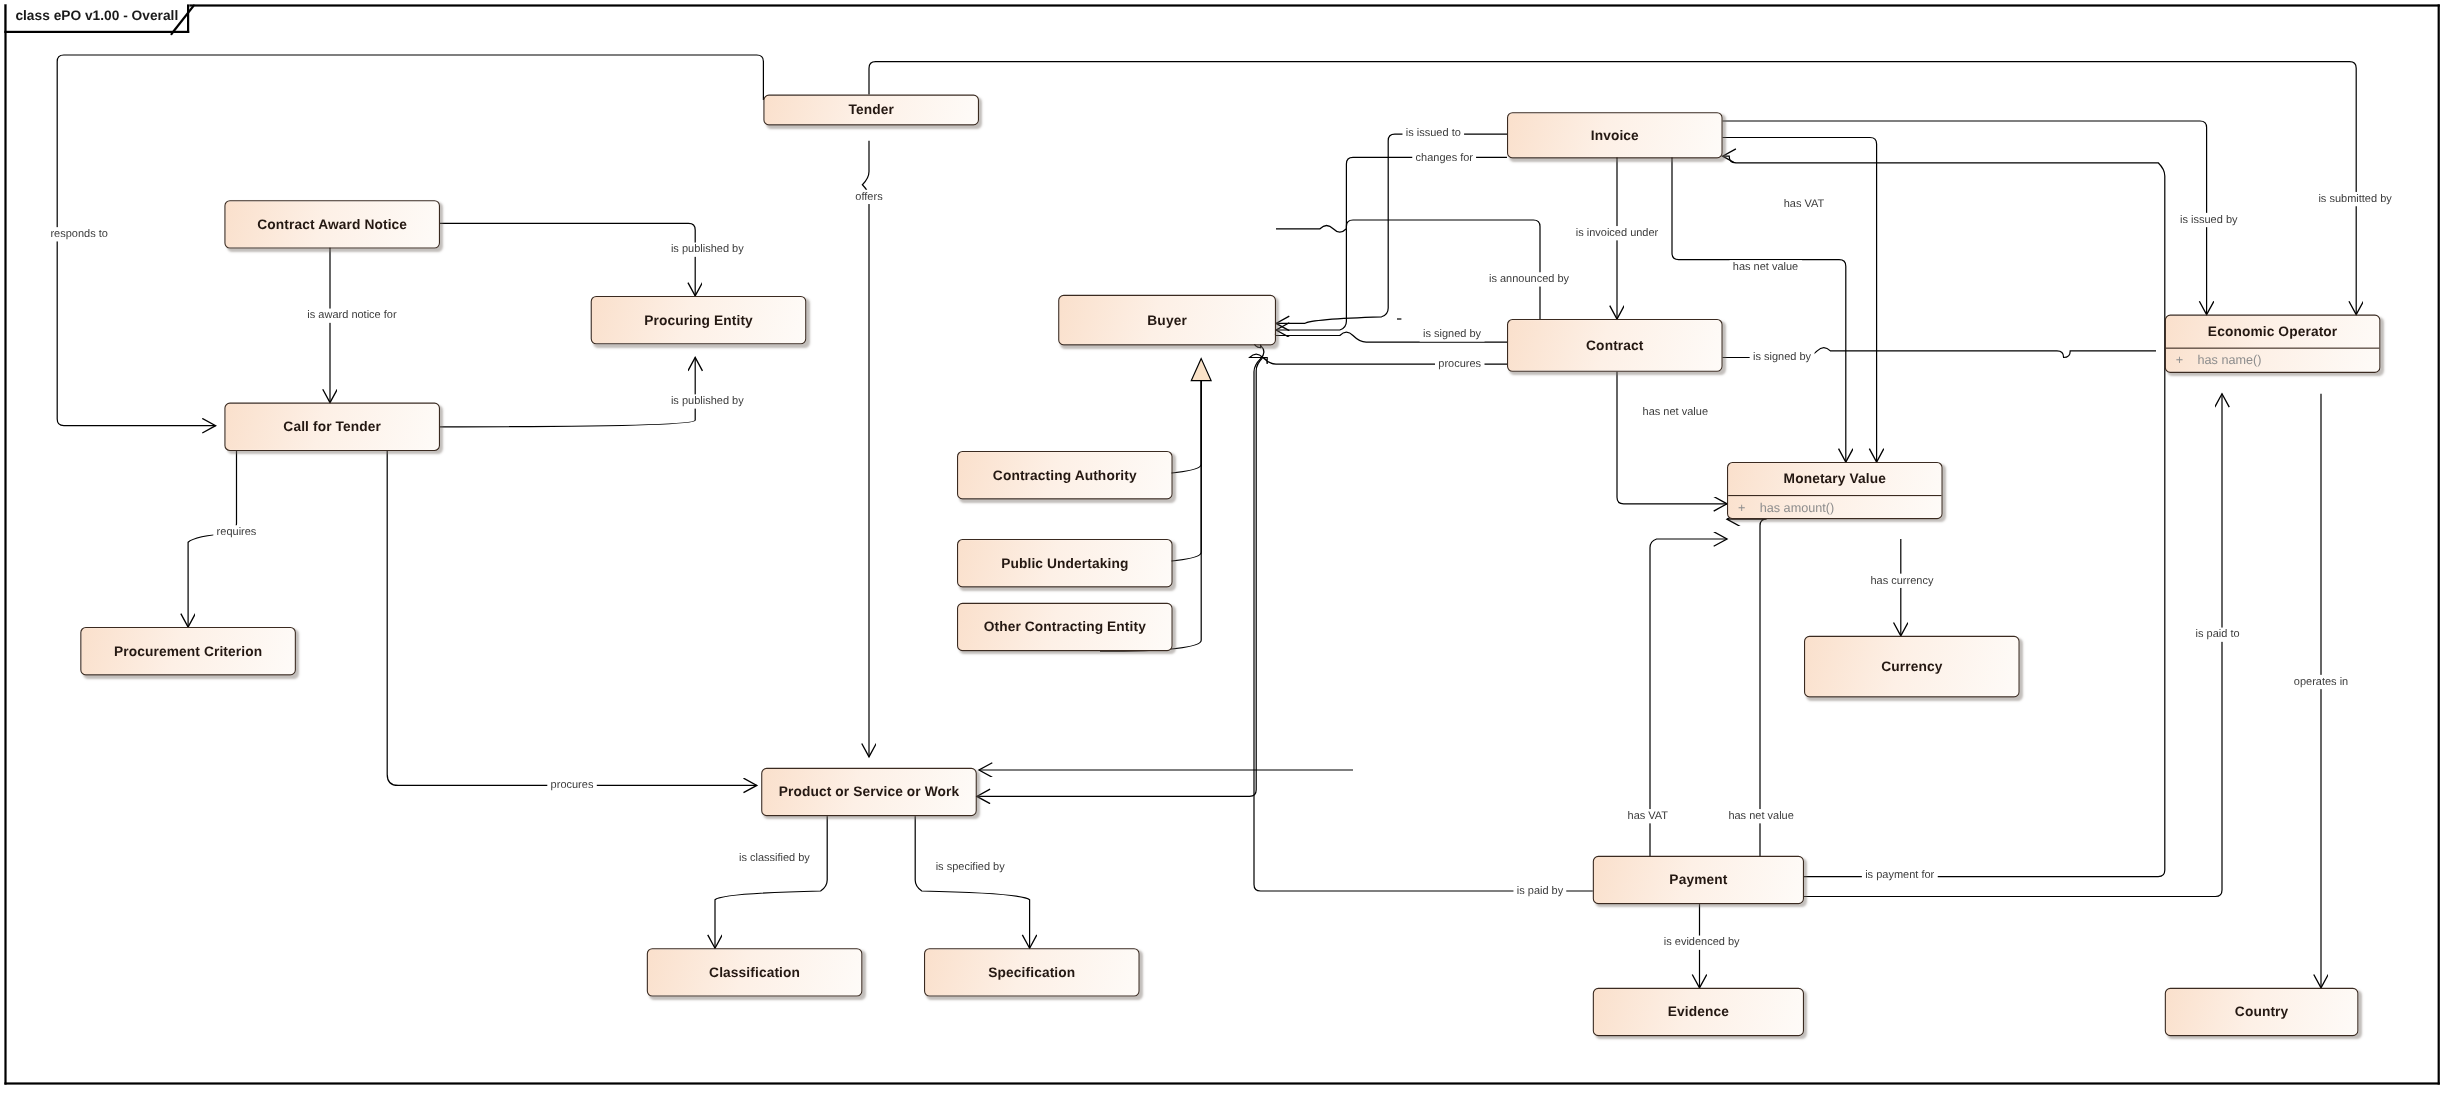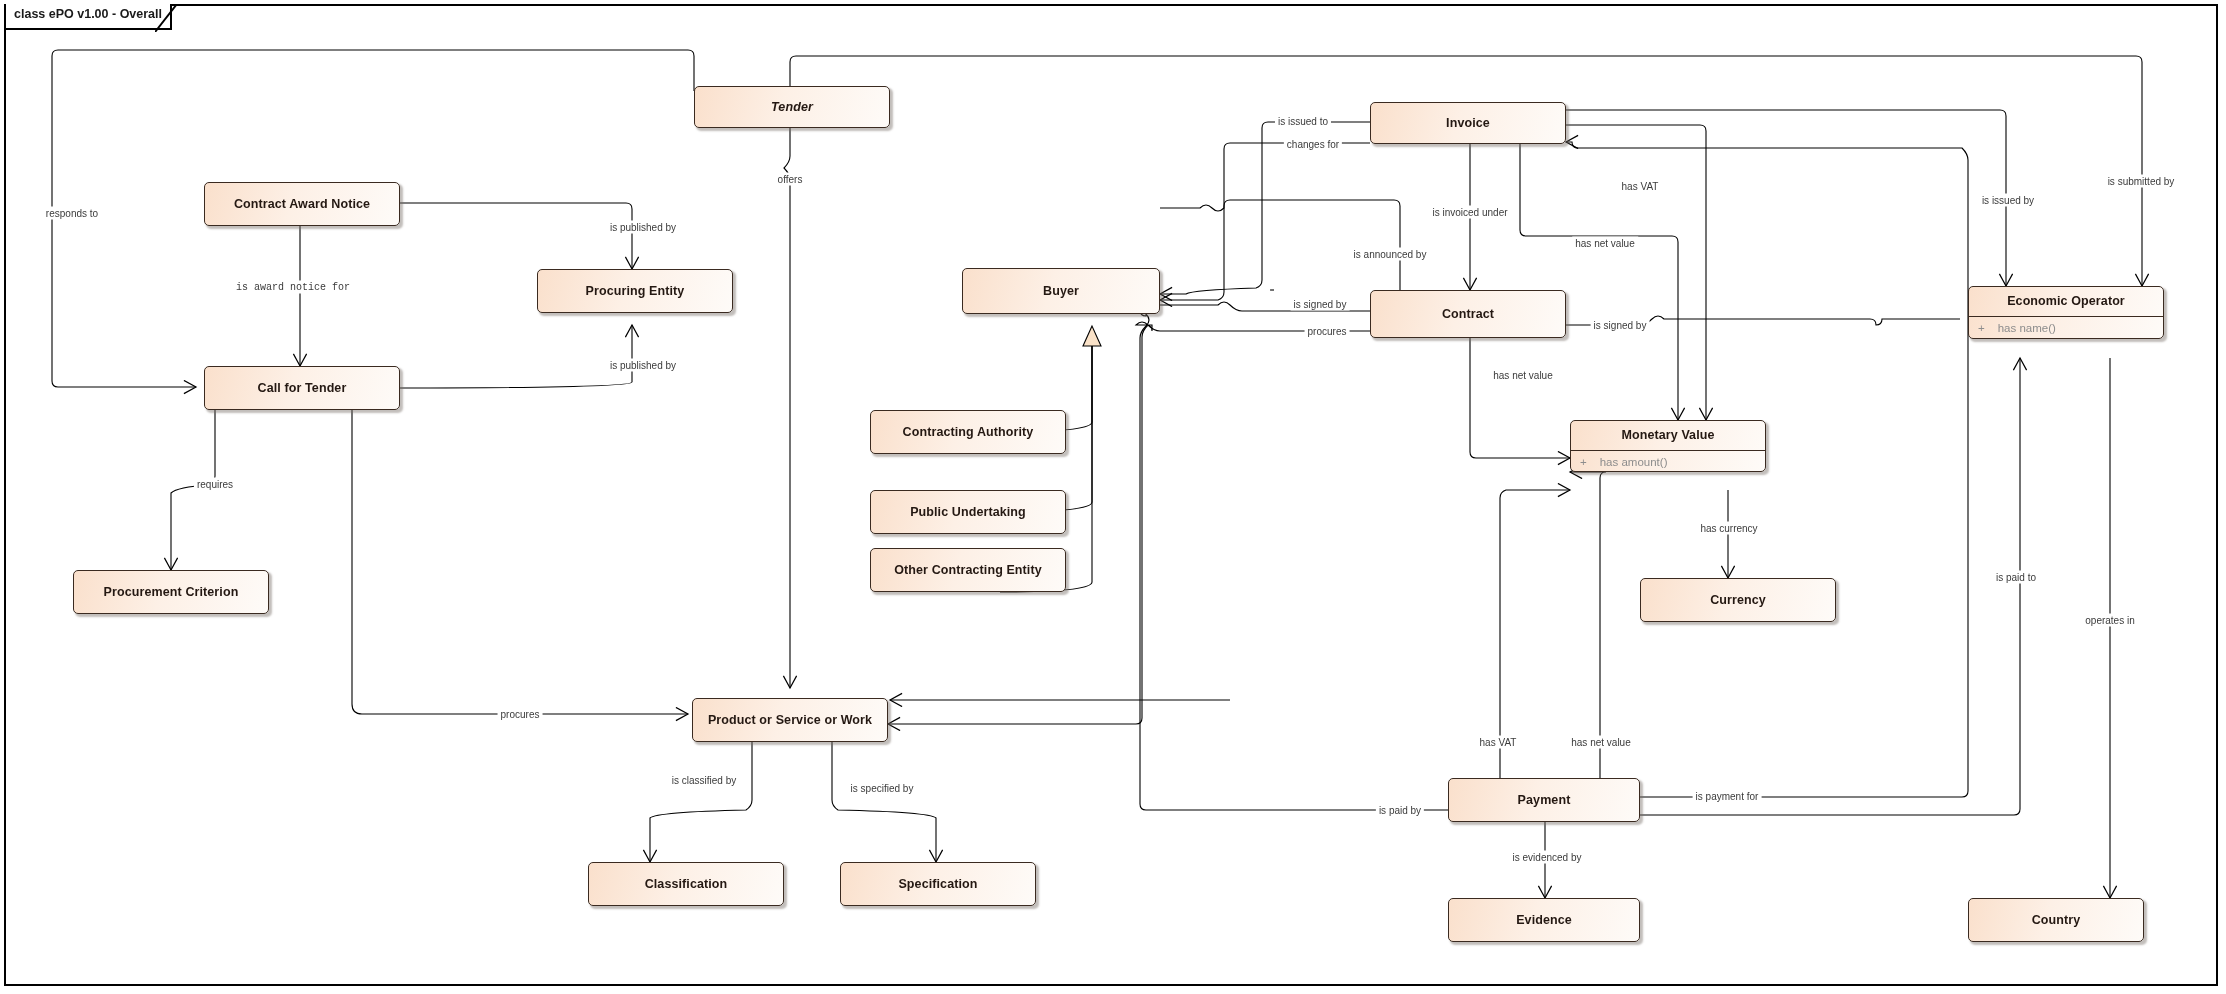--- a/index.html
+++ b/index.html
@@ -187,21 +187,21 @@
 
     <path d="M1000,432 Q1092,432 1092,422 L1092,346"></path>
     <path d="M1000,512 Q1092,512 1092,502 L1092,346"></path>
     <path d="M1000,592 Q1092,592 1092,582 L1092,346"></path>
     <polygon class="gen" points="1092,326 1083,346 1101,346"></polygon>
 
     <path d="M1230,700 L890,700" marker-end="url(#oa)"></path>
     <path d="M1274,290 L1270,290"></path>
   </svg>
 
-  <div class="cls simple" style="left:694px;  top:86px;  width:196px; height:42px;font-style:italic;">
+  <div class="cls simple" style="left:694px;  top:86px;  width:196px; height:28px;">
     <div class="name">Tender</div>
   </div>
 
   <div class="cls simple" style="left:1370px; top:102px; width:196px; height:42px;">
     <div class="name">Invoice</div>
   </div>
 
   <div class="cls simple" style="left:204px;  top:182px; width:196px; height:44px;">
     <div class="name">Contract Award Notice</div>
   </div>
@@ -239,21 +239,21 @@
     <div class="ops">
       <span class="vis">+</span>
       <span>has amount()</span>
     </div>
   </div>
 
   <div class="cls simple" style="left:870px;  top:490px; width:196px; height:44px;">
     <div class="name">Public Undertaking</div>
   </div>
 
-  <div class="cls simple" style="left:1640px; top:578px; width:196px; height:44px;">
+  <div class="cls simple" style="left:1640px; top:578px; width:196px; height:56px;">
     <div class="name">Currency</div>
   </div>
 
   <div class="cls simple" style="left:73px;   top:570px; width:196px; height:44px;">
     <div class="name">Procurement Criterion</div>
   </div>
 
   <div class="cls simple" style="left:870px;  top:548px; width:196px; height:44px;">
     <div class="name">Other Contracting Entity</div>
   </div>
@@ -277,21 +277,21 @@
   <div class="cls simple" style="left:1448px; top:898px; width:192px; height:44px;">
     <div class="name">Evidence</div>
   </div>
 
   <div class="cls simple" style="left:1968px; top:898px; width:176px; height:44px;">
     <div class="name">Country</div>
   </div>
 
   <div class="lbl" style="left:72px;  top:213px;">responds to</div>
   <div class="lbl" style="left:790px; top:179px;">offers</div>
-  <div class="lbl" style="left:293px; top:287px;font-family:Liberation Mono, monospace;">is award notice for</div>
+  <div class="lbl" style="left:320px; top:287px;">is award notice for</div>
   <div class="lbl" style="left:643px; top:227px;">is published by</div>
   <div class="lbl" style="left:643px; top:365px;">is published by</div>
   <div class="lbl" style="left:215px; top:484px;">requires</div>
   <div class="lbl" style="left:520px; top:714px;">procures</div>
 
   <div class="lbl" style="left:1303px; top:121px;">is issued to</div>
   <div class="lbl" style="left:1313px; top:144px;">changes for</div>
   <div class="lbl" style="left:1470px; top:212px;">is invoiced under</div>
   <div class="lbl" style="left:1640px; top:186px;">has VAT</div>
   <div class="lbl" style="left:1605px; top:243px;">has net value</div>

